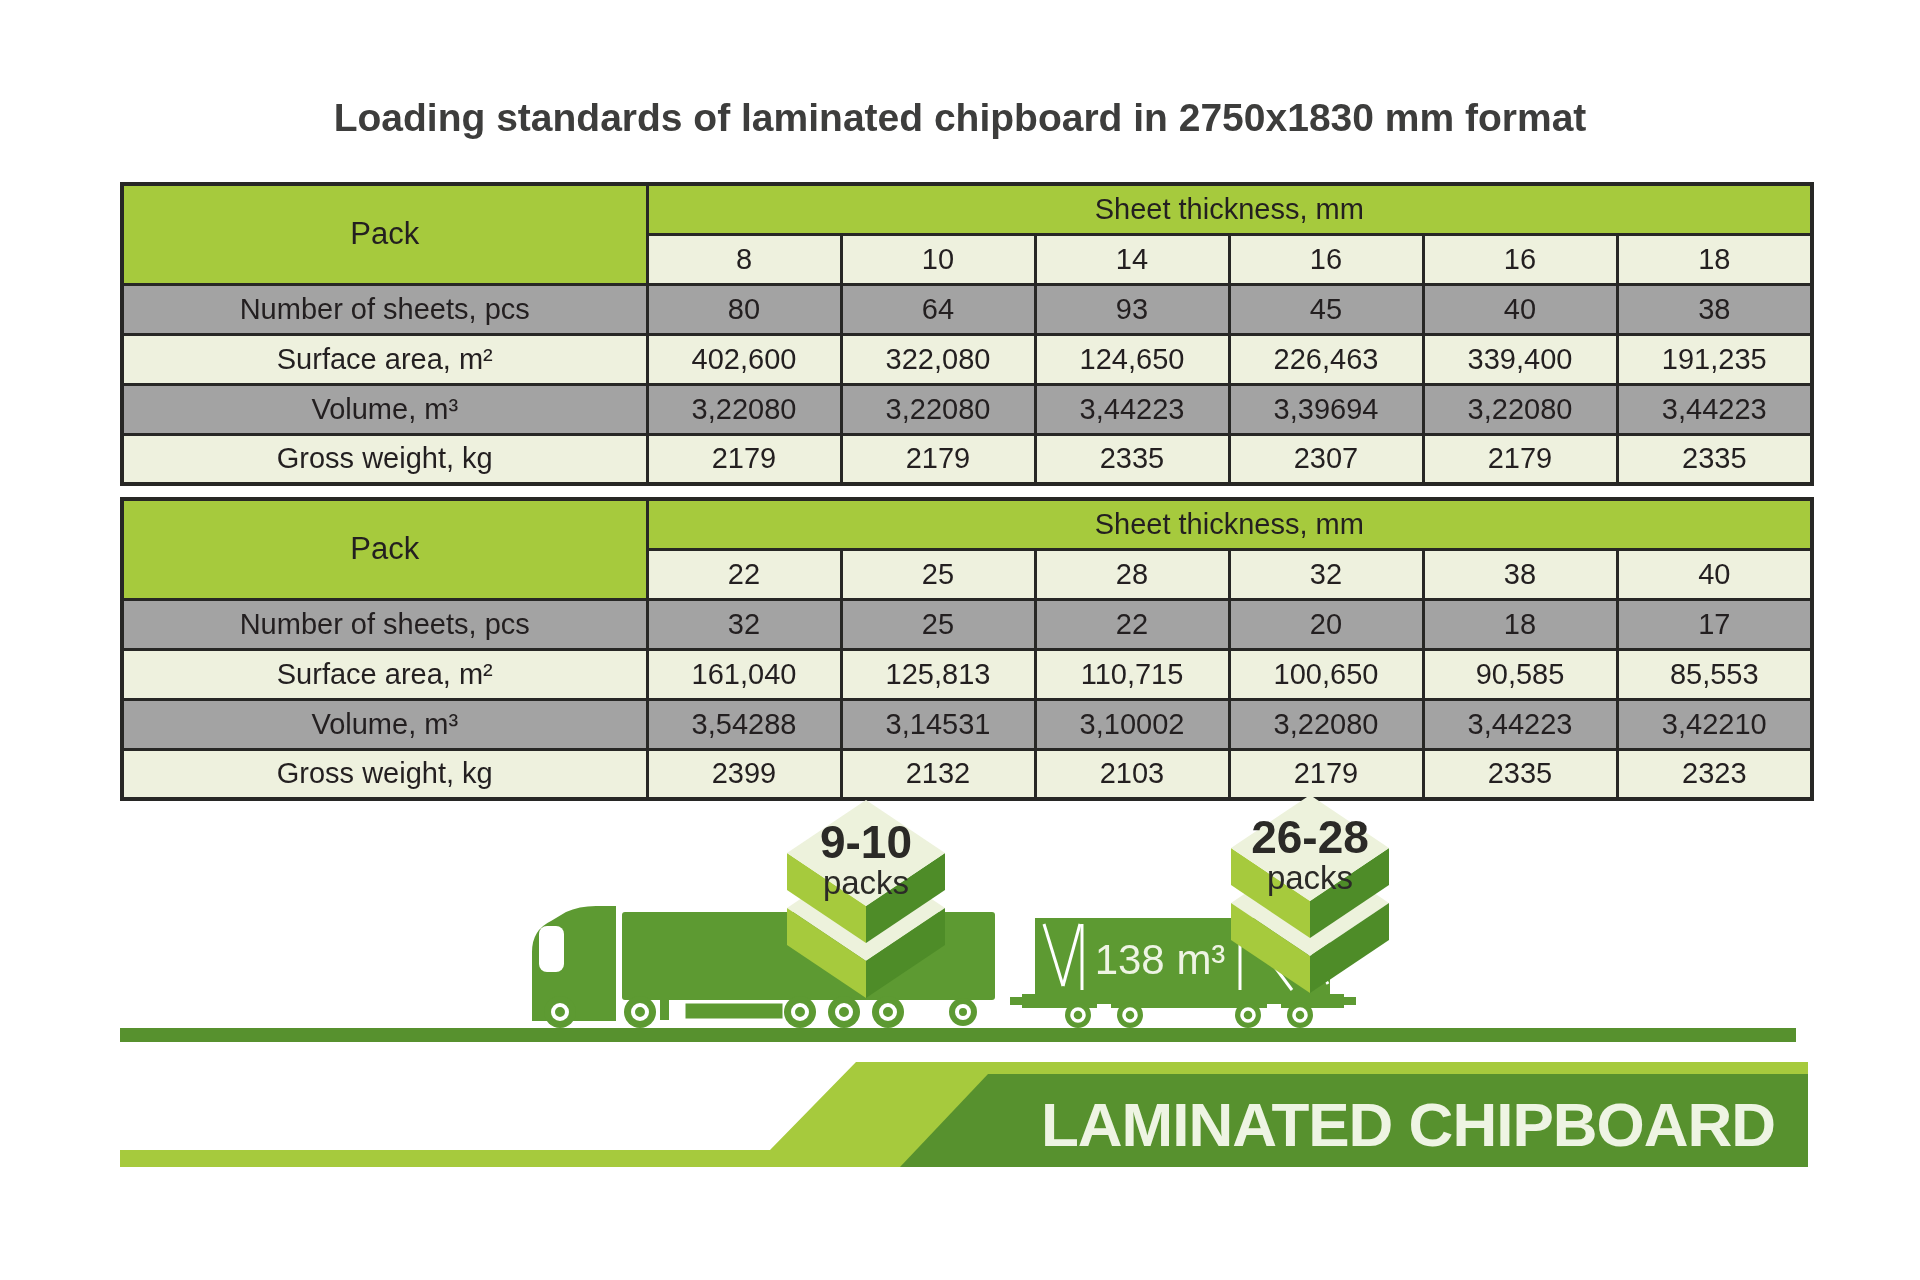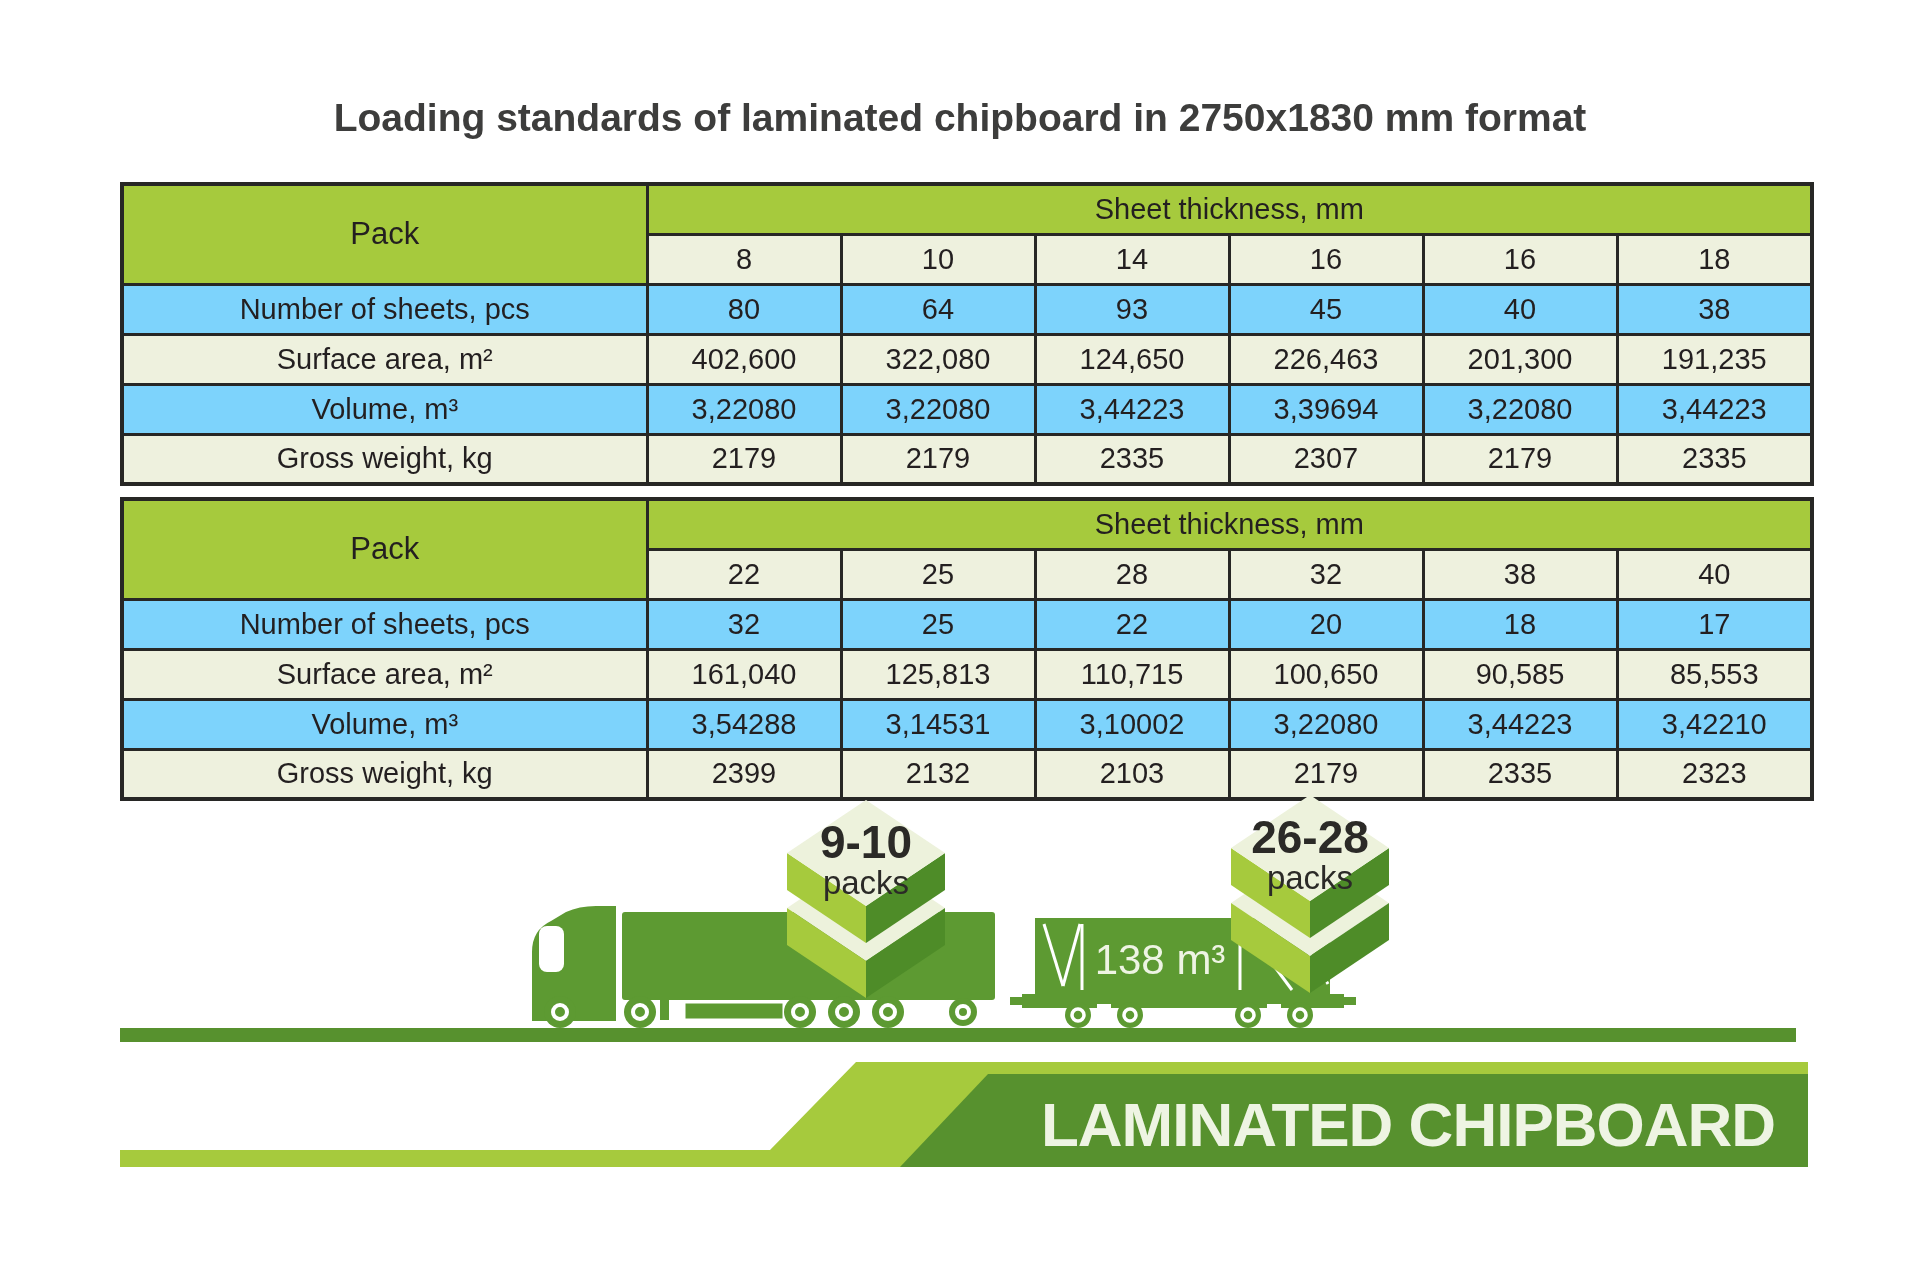--- a/index.html
+++ b/index.html
@@ -12,21 +12,21 @@
 
   table.spec { position:absolute; left:120px; width:1692px; border-collapse:collapse;
     table-layout:fixed; font-size:29px; }
   table.t1 { top:182px; }
   table.t2 { top:497px; }
   table.spec td, table.spec th { border:3px solid #272725; text-align:center;
     vertical-align:middle; height:50px; padding:0; font-weight:normal; }
   table.spec { border:4px solid #272725;padding-left:20px; }
   .green  { background:#a6ca3d; font-weight:bold; }
   .pale   { background:#eef1de; }
-  .white  { background:#7dd3fc; }
+  .white  { background:#a3a3a3; }
   .bold   { font-weight:bold; }
   .packcell { font-size:31px; }
 
   svg.art { position:absolute; left:0; top:0; width:1920px; height:1280px; }
   .svgtxt-dark  { fill:#2b2a27; font-family:"Liberation Sans", sans-serif; }
   .svgtxt-light { fill:#eef4e3; font-family:"Liberation Sans", sans-serif; }
 </style>
 </head>
 <body>
 
@@ -65,21 +65,21 @@
       <td class="white">45</td>
       <td class="white">40</td>
       <td class="white">38</td>
     </tr>
     <tr>
       <td class="pale bold">Surface area, m²</td>
       <td class="pale">402,600</td>
       <td class="pale">322,080</td>
       <td class="pale">124,650</td>
       <td class="pale">226,463</td>
-      <td class="pale">201,300</td>
+      <td class="pale">339,400</td>
       <td class="pale">191,235</td>
     </tr>
     <tr>
       <td class="white bold">Volume, m³</td>
       <td class="white">3,22080</td>
       <td class="white">3,22080</td>
       <td class="white">3,44223</td>
       <td class="white">3,39694</td>
       <td class="white">3,22080</td>
       <td class="white">3,44223</td>

